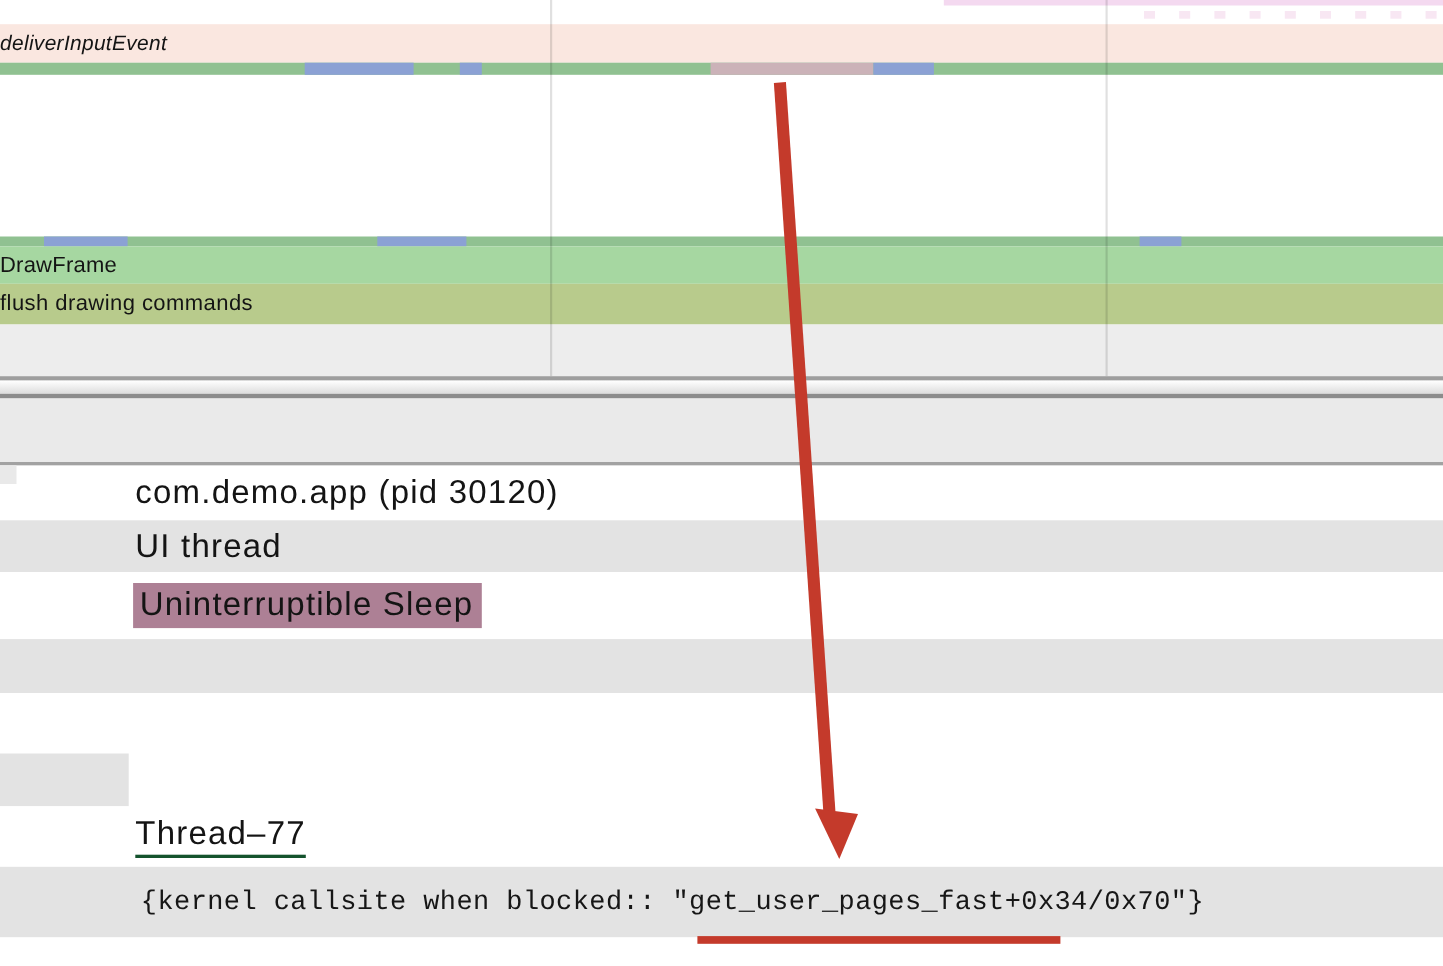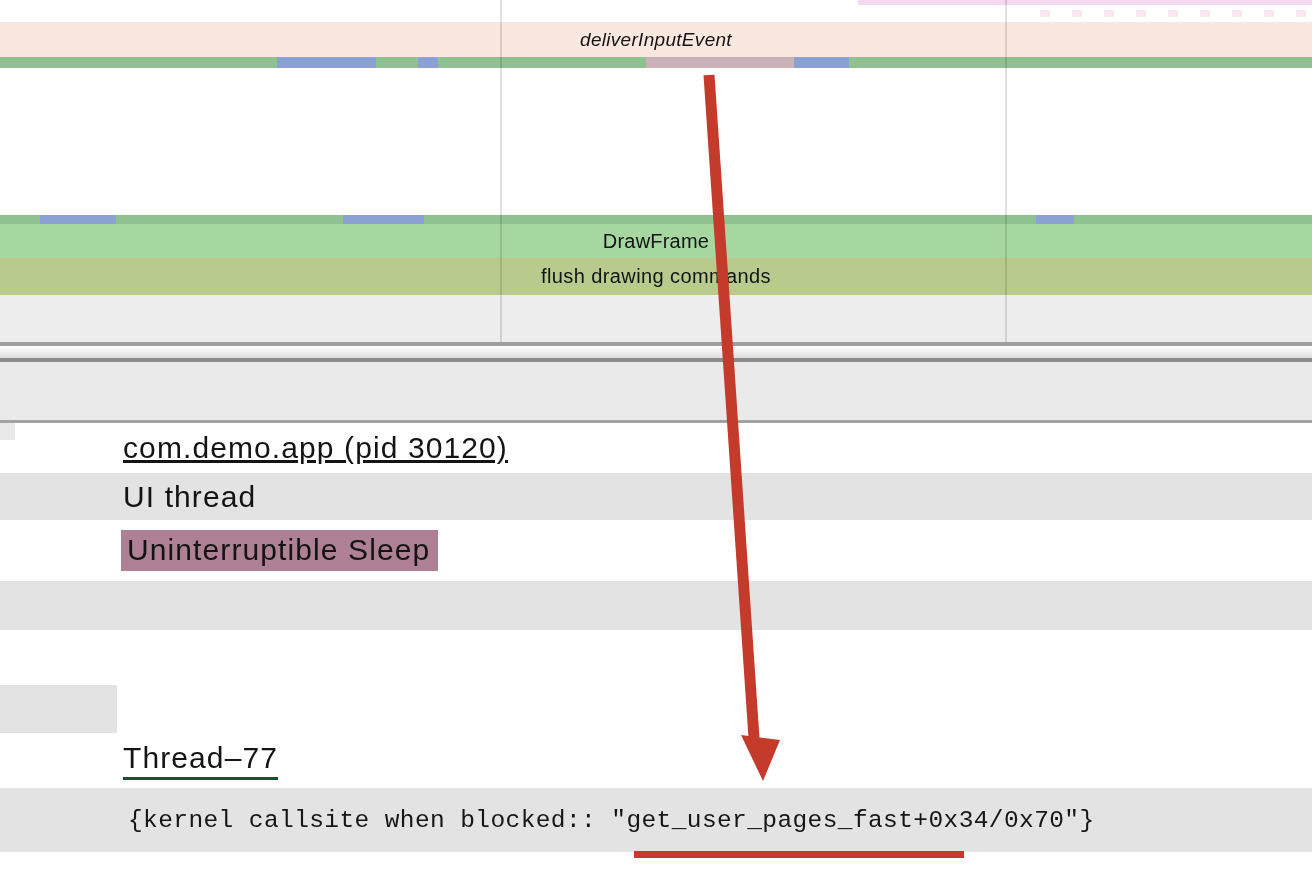--- a/index.html
+++ b/index.html
@@ -2,21 +2,21 @@
 <html style="--peach: #fae7e0; --green: #90c191; --green-light: #a6d7a1; --olive: #b8cb8c; --blue: #8ba1d4; --mauve: #cbb2b8; --lavender: #f4d9f0; --dash: #f8e7f3; --gray-track: #ededed; --gray-panel: #eaeaea; --gray-row: #e3e3e3; --highlight: #ad8095; --red: #c43a2b; --text: #141414;"><head>
 <meta charset="utf-8">
 <style>
   html,body{margin:0;padding:0;background:#fff;}
   #app{
     position:relative;width:1312px;height:878px;overflow:hidden;
     background:#fff;font-family:"Liberation Sans",sans-serif;color:#141414;
   }
   .abs{position:absolute;}
   .row{position:absolute;left:0;width:1312px;display:flex;align-items:center;}
-  .slice-label{width:100%;text-align:center;color:#141414;}
+  .slice-label{width:100%;color:#141414;}
   .seg{position:absolute;top:0;height:100%;}
   .gridline{position:absolute;top:0;width:2px;height:342px;background:rgba(0,0,0,0.12);z-index:5;}
   .panel-text{font-size:30px;letter-spacing:1.1px;color:#141414;white-space:pre;}
   .mono-text{font-family:"Liberation Mono",monospace;font-size:24.5px;letter-spacing:.4px;color:#161616;white-space:pre;}
   .tickmarks{position:absolute;left:1040px;top:10px;height:7px;display:flex;z-index:2;}
   .tickmarks span{width:10px;height:7px;margin-right:22px;background:var(--dash);}
   .state-chip{font-weight:normal;padding:3px 8px 4px 6px;background:var(--highlight);}
   .thread-link{border-bottom:3px solid #14532d;padding-bottom:2px;}
   svg.overlay{position:absolute;left:0;top:0;z-index:50;pointer-events:none;}
 </style>
@@ -72,21 +72,21 @@
 
   <div class="row" style="top:342px;height:20px;z-index:6;display:block;">
     <div style="height:4px;background:#9e9e9e;"></div>
     <div style="height:12px;background:linear-gradient(#ffffff,#dcdcdc);"></div>
     <div style="height:4px;background:#8c8c8c;"></div>
   </div>
 
   <div class="row" style="top:362px;height:58px;background:var(--gray-panel);border-bottom:3px solid #a2a2a2;z-index:4;"></div>
   <div class="abs" style="left:0;top:423px;width:15px;height:17px;background:#e9e9e9;z-index:4;"></div>
 
-  <div class="row" style="top:423px;height:50px;background:#fff;padding-left:123px;box-sizing:border-box;text-decoration:underline;">
+  <div class="row" style="top:423px;height:50px;background:#fff;padding-left:123px;box-sizing:border-box;">
     <div class="panel-text">com.demo.app (pid 30120)</div>
   </div>
 
   <div class="row" style="top:473px;height:48px;background:var(--gray-row);padding-left:123px;box-sizing:border-box;">
     <div class="panel-text">UI thread</div>
   </div>
 
   <div class="row" style="top:520px;height:61px;background:#fff;padding-left:121px;box-sizing:border-box;">
     <div class="panel-text state-chip">Uninterruptible Sleep</div>
   </div>

